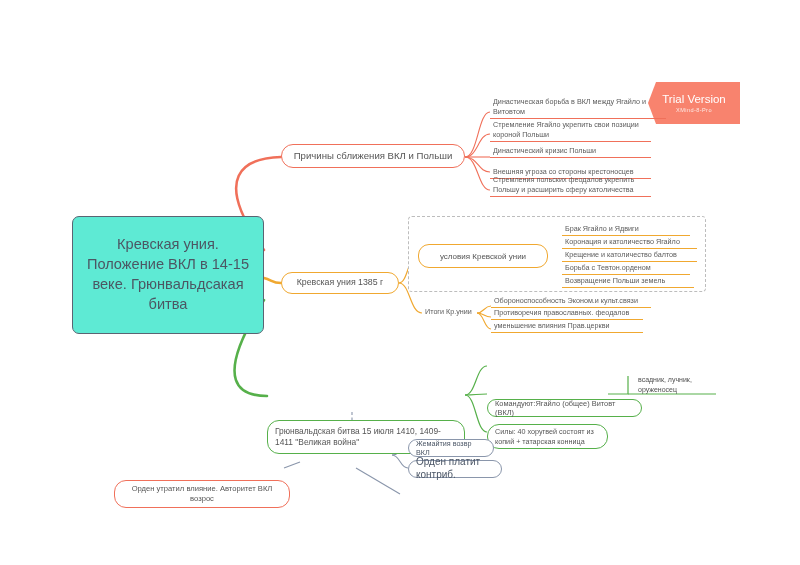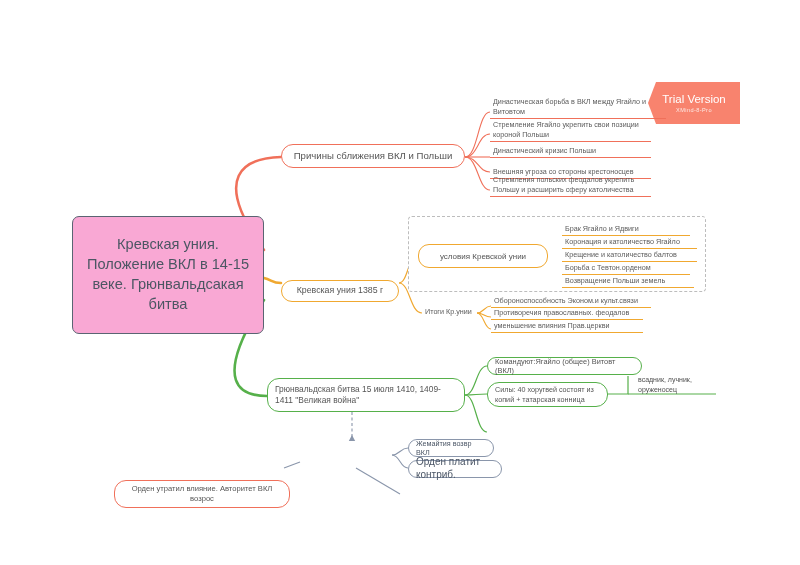--- a/index.html
+++ b/index.html
@@ -11,35 +11,35 @@
     position:relative;
   }
   #canvas{position:absolute;left:0;top:0;width:800px;height:565px;}
   svg#edges{position:absolute;left:0;top:0;width:800px;height:565px;pointer-events:none;}
 
   .node{position:absolute;box-sizing:border-box;}
 
   
   .central{
     left:72px;top:216px;width:192px;height:118px;
-    border:1.4px solid #5a6472;border-radius:7px;background:#f9a8d4;
+    border:1.4px solid #5a6472;border-radius:7px;background:#5eead4;
     display:flex;align-items:center;justify-content:center;
     text-align:center;color:#4c5663;font-size:14.6px;line-height:1.36;
     padding:4px 8px;
   }
 
   
   .box{
     border:1.1px solid #999;border-radius:12px;background:#ffffff;
     display:flex;align-items:center;padding:3px 7px;
     font-size:8.6px;color:#4a4a4a;line-height:1.28;
   }
   .box.red{border-color:#f0705a;color:#555;}
-  .box.orange{border-color:#f0a830;color:#555;margin-top:8px;}
-  .box.green{border-color:#56b04a;color:#555;}
+  .box.orange{border-color:#f0a830;color:#555;}
+  .box.green{border-color:#56b04a;color:#555;margin-top:42px;}
   .box.blue{border-color:#8a96ab;color:#555;}
 
   
   .leaf{
     position:absolute;display:flex;align-items:flex-end;
     font-size:7.2px;color:#5b5b5b;line-height:1.42;
     padding:0 2px 1px 3px;box-sizing:border-box;
   }
   .leaf.red{border-bottom:1.1px solid #f0705a;}
   .leaf.orange{border-bottom:1.1px solid #f0a830;}

